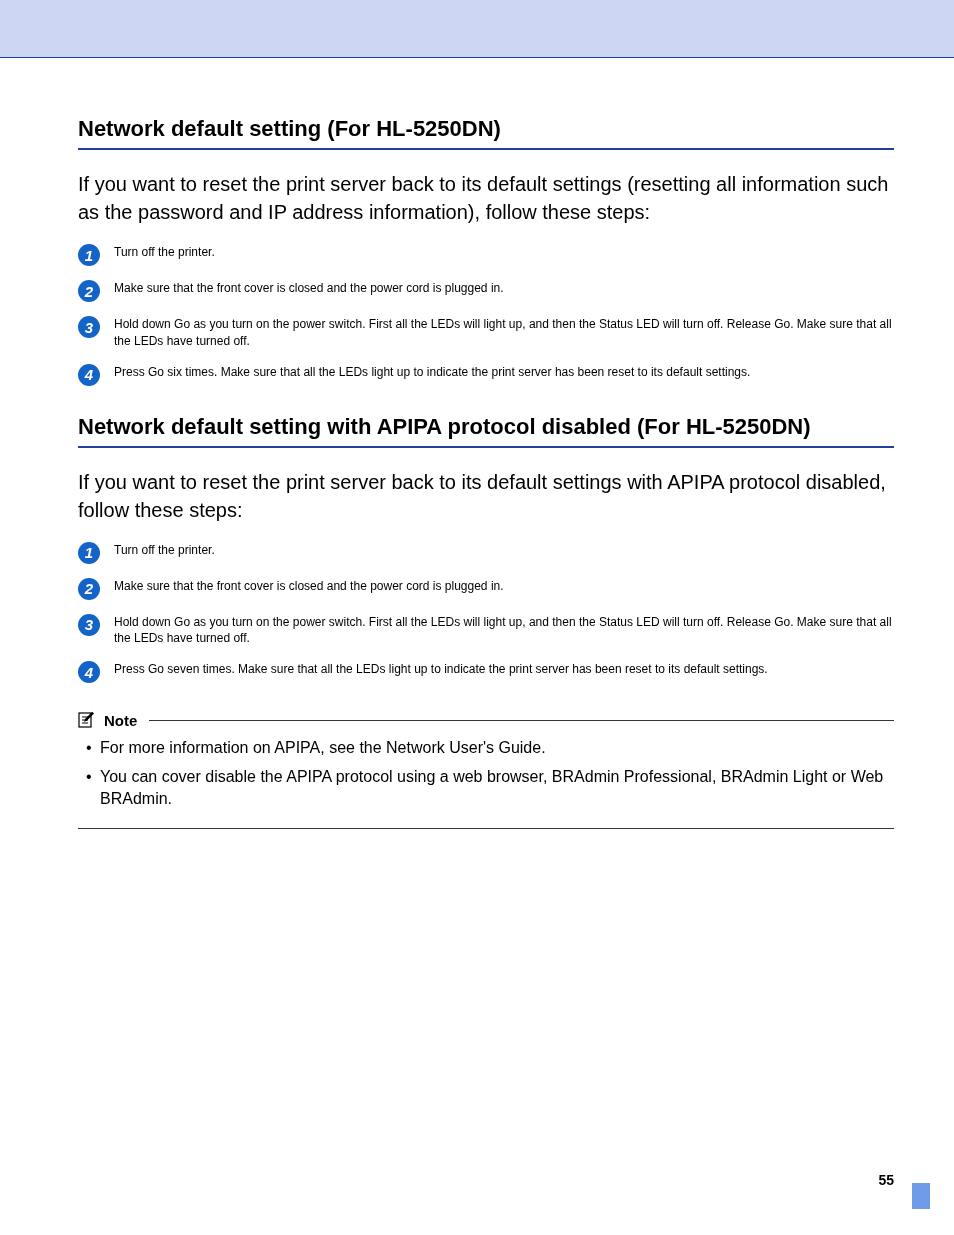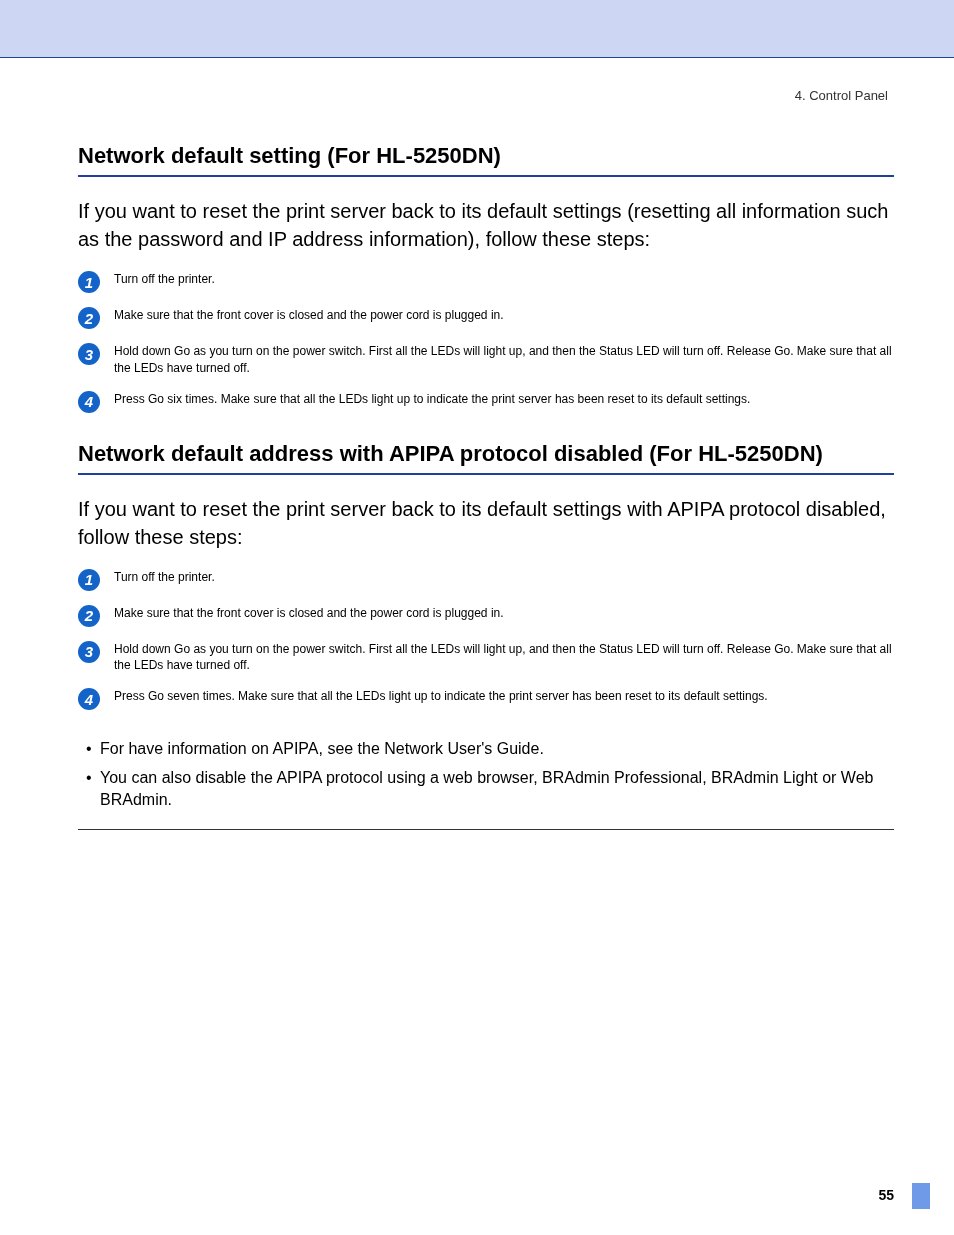--- a/index.html
+++ b/index.html
@@ -26,20 +26,21 @@
       margin-bottom: 40px;
       padding-right: 6px;
     }
     h2.section-heading {
       font-size: 22px;
       font-weight: bold;
       color: #000;
       padding-bottom: 6px;
       border-bottom: 2px solid #2040a0;
       margin-bottom: 20px;
+      margin-top: 28px;
     }
     p.intro {
       font-size: 20px;
       line-height: 1.4;
       margin-bottom: 18px;
     }
     .steps {
       margin-bottom: 28px;
     }
     .step {
@@ -105,21 +106,21 @@
       margin-bottom: 6px;
     }
     .note-list li::before {
       content: "•";
       position: absolute;
       left: 8px;
       top: 0;
     }
     .page-footer {
       position: absolute;
-      bottom: 32px;
+      bottom: 47px;
       right: 60px;
       display: flex;
       align-items: center;
       gap: 8px;
     }
     .page-number {
       font-size: 14px;
       font-weight: bold;
     }
     .footer-accent {
@@ -131,21 +132,20 @@
       right: 24px;
     }
   </style>
 </head>
 <body>
 
 <div class="top-band"></div>
 
 <div class="content">
 
-  <div class="chapter-ref">4. Control Panel</div>
 
   <h2 class="section-heading">Network default setting (For HL-5250DN)</h2>
   <p class="intro">If you want to reset the print server back to its default settings (resetting all information such as the password and IP address information), follow these steps:</p>
   <div class="steps" id="steps1">
       <div class="step">
         <div class="bullet">1</div>
         <div class="step-text">Turn off the printer.</div>
       </div>
       <div class="step">
         <div class="bullet">2</div>
@@ -154,21 +154,21 @@
       <div class="step">
         <div class="bullet">3</div>
         <div class="step-text">Hold down <b>Go</b> as you turn on the power switch. First all the LEDs will light up, and then the <b>Status</b> LED will turn off. Release <b>Go</b>. Make sure that all the LEDs have turned off.</div>
       </div>
       <div class="step">
         <div class="bullet">4</div>
         <div class="step-text">Press <b>Go</b> six times. Make sure that all the LEDs light up to indicate the print server has been reset to its default settings.</div>
       </div>
     </div>
 
-  <h2 class="section-heading">Network default address with APIPA protocol disabled (For HL-5250DN)</h2>
+  <h2 class="section-heading">Network default setting with APIPA protocol disabled (For HL-5250DN)</h2>
   <p class="intro">If you want to reset the print server back to its default settings with APIPA protocol disabled, follow these steps:</p>
   <div class="steps" id="steps2">
       <div class="step">
         <div class="bullet">1</div>
         <div class="step-text">Turn off the printer.</div>
       </div>
       <div class="step">
         <div class="bullet">2</div>
         <div class="step-text">Make sure that the front cover is closed and the power cord is plugged in.</div>
       </div>
@@ -176,23 +176,36 @@
         <div class="bullet">3</div>
         <div class="step-text">Hold down <b>Go</b> as you turn on the power switch. First all the LEDs will light up, and then the <b>Status</b> LED will turn off. Release <b>Go</b>. Make sure that all the LEDs have turned off.</div>
       </div>
       <div class="step">
         <div class="bullet">4</div>
         <div class="step-text">Press <b>Go</b> seven times. Make sure that all the LEDs light up to indicate the print server has been reset to its default settings.</div>
       </div>
     </div>
 
   <div class="note-block">
+    <div class="note-header">
+      <span class="note-icon">
+        <svg viewBox="0 0 20 18" width="20" height="18">
+          <rect x="1" y="2" width="12" height="14" fill="none" stroke="#000" stroke-width="1.2"></rect>
+          <line x1="4" y1="6" x2="10" y2="6" stroke="#000" stroke-width="1"></line>
+          <line x1="4" y1="9" x2="10" y2="9" stroke="#000" stroke-width="1"></line>
+          <line x1="4" y1="12" x2="10" y2="12" stroke="#000" stroke-width="1"></line>
+          <path d="M18 2 L10 10 L9 13 L12 12 L20 4 Z" fill="#000" transform="translate(-2,-1) scale(0.9)"></path>
+        </svg>
+      </span>
+      <span class="note-label">Note</span>
+      <span class="note-rule"></span>
+    </div>
     <ul class="note-list" id="notelist">
-        <li>For have information on APIPA, see the Network User's Guide.</li>
-        <li>You can also disable the APIPA protocol using a web browser, BRAdmin Professional, BRAdmin Light or Web BRAdmin.</li>
+        <li>For more information on APIPA, see the Network User's Guide.</li>
+        <li>You can cover disable the APIPA protocol using a web browser, BRAdmin Professional, BRAdmin Light or Web BRAdmin.</li>
       </ul>
   </div>
 
 </div>
 
 <div class="page-footer">
   <span class="page-number">55</span>
 </div>
 <div class="footer-accent"></div>
 

